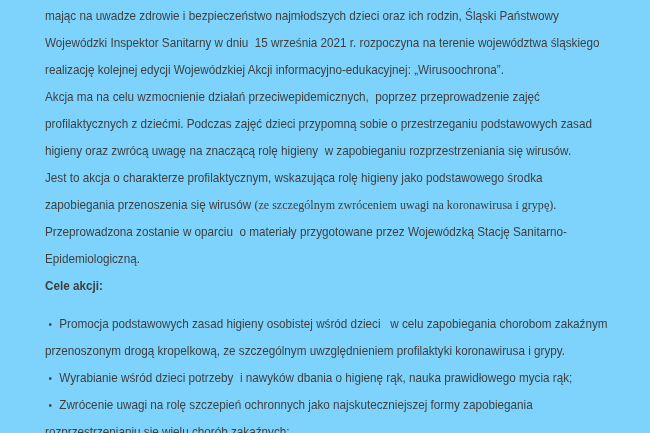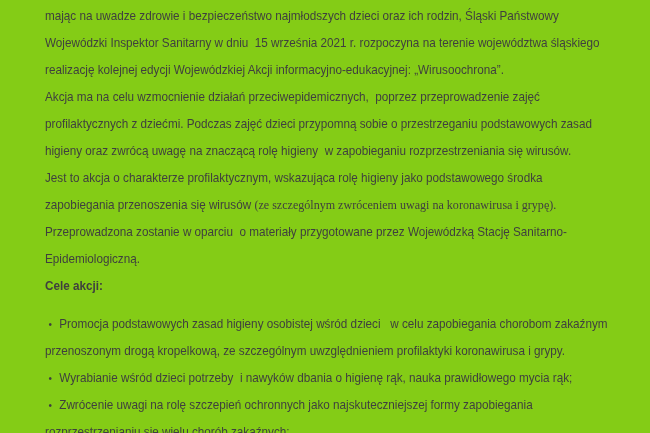--- a/index.html
+++ b/index.html
@@ -4,21 +4,21 @@
 <style>
   html, body {
     margin: 0;
     padding: 0;
     background: #ffffff;
   }
   .page {
     position: relative;
     width: 650px;
     height: 433px;
-    background: #84cc16;
+    background: #7dd3fc;
     overflow: hidden;
   }
   .content {
     position: absolute;
     left: 45px;
     top: 2px;
     width: 672px;
     transform: scaleX(0.9);
     transform-origin: 0 0;
     font-family: "Liberation Sans", sans-serif;

